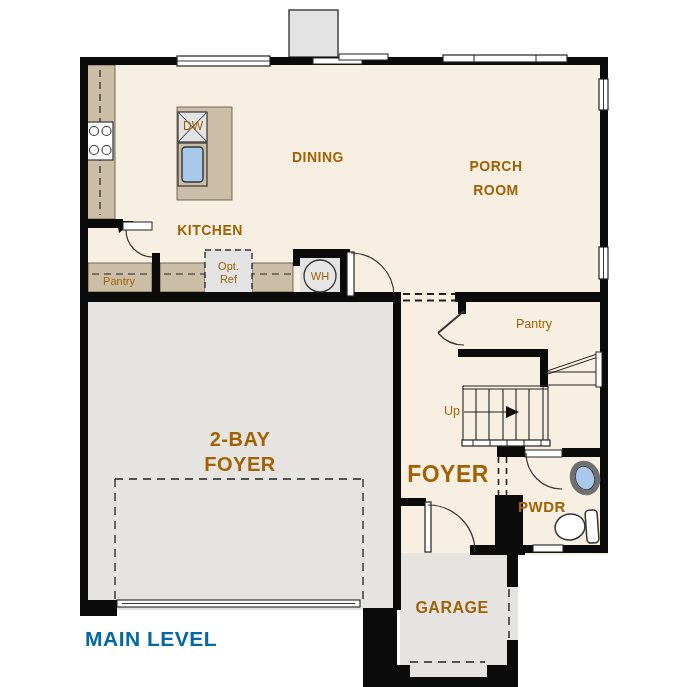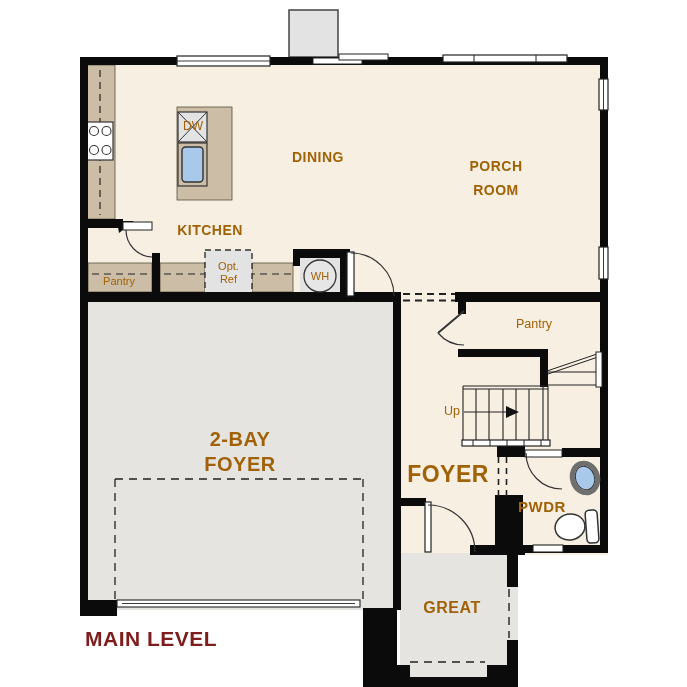--- a/index.html
+++ b/index.html
@@ -9,21 +9,21 @@
   .lbl{position:absolute;transform:translate(-50%,-50%);color:#a16207;white-space:nowrap;
        text-align:center;line-height:1.15;}
   .room{font-weight:bold;letter-spacing:.5px;}
   .f19{font-size:14px;}
   .f18{font-size:20px;}
   .f17{font-size:23px;}
   .f16{font-size:16px;}
   .f15{font-size:15px;}
   .small{font-size:12.5px;}
   .tiny{font-size:11px;}
-  .title{position:absolute;font-weight:bold;font-size:21px;color:#7f1d1d;letter-spacing:.5px;}
+  .title{position:absolute;font-weight:bold;font-size:21px;color:#0369a1;letter-spacing:.5px;}
 </style>
 </head>
 <body>
 
 <div id="plan">
 <svg width="687" height="687" viewBox="0 0 687 687">
 
   <g>
     <rect x="80" y="57" width="528" height="245" fill="#f7efe1"></rect>
     <rect x="401" y="302" width="207" height="253" fill="#f7efe1"></rect>
@@ -177,21 +177,21 @@
 
 <div>
   <div class="lbl room f19" style="left:210px;top:230px;">KITCHEN</div>
   <div class="lbl room f19" style="left:318px;top:157px;">DINING</div>
   <div class="lbl room f19" style="left:496px;top:166px;">PORCH</div>
   <div class="lbl room f19" style="left:496px;top:190px;">ROOM</div>
   <div class="lbl room f18" style="left:240px;top:439px;">2-BAY</div>
   <div class="lbl room f18" style="left:240px;top:464px;">FOYER</div>
   <div class="lbl room f17" style="left:448px;top:474px;">FOYER</div>
   <div class="lbl room f15" style="left:542px;top:507px;">PWDR</div>
-  <div class="lbl room f16" style="left:452px;top:608px;">GREAT</div>
+  <div class="lbl room f16" style="left:452px;top:608px;">GARAGE</div>
   <div class="lbl small" style="left:534px;top:324px;">Pantry</div>
   <div class="lbl tiny" style="left:119px;top:281px;">Pantry</div>
   <div class="lbl small" style="left:452px;top:411px;">Up</div>
   <div class="lbl tiny" style="left:193px;top:127px;font-size:12px;">DW</div>
   <div class="lbl tiny" style="left:320px;top:276px;">WH</div>
   <div class="lbl tiny" style="left:228.5px;top:273px;white-space:pre-line;">Opt.
 Ref</div>
   <div class="title" style="left:85px;top:627px;">MAIN LEVEL</div>
 </div>
 </div>

